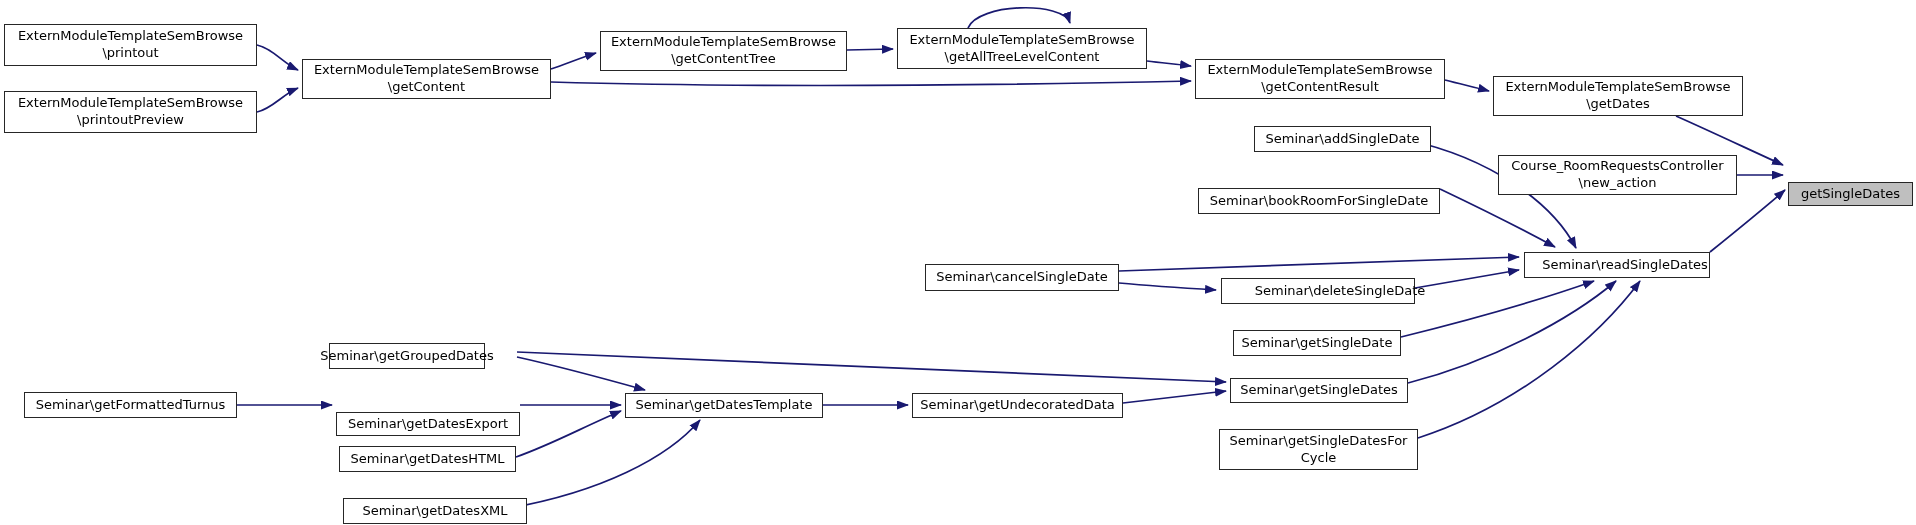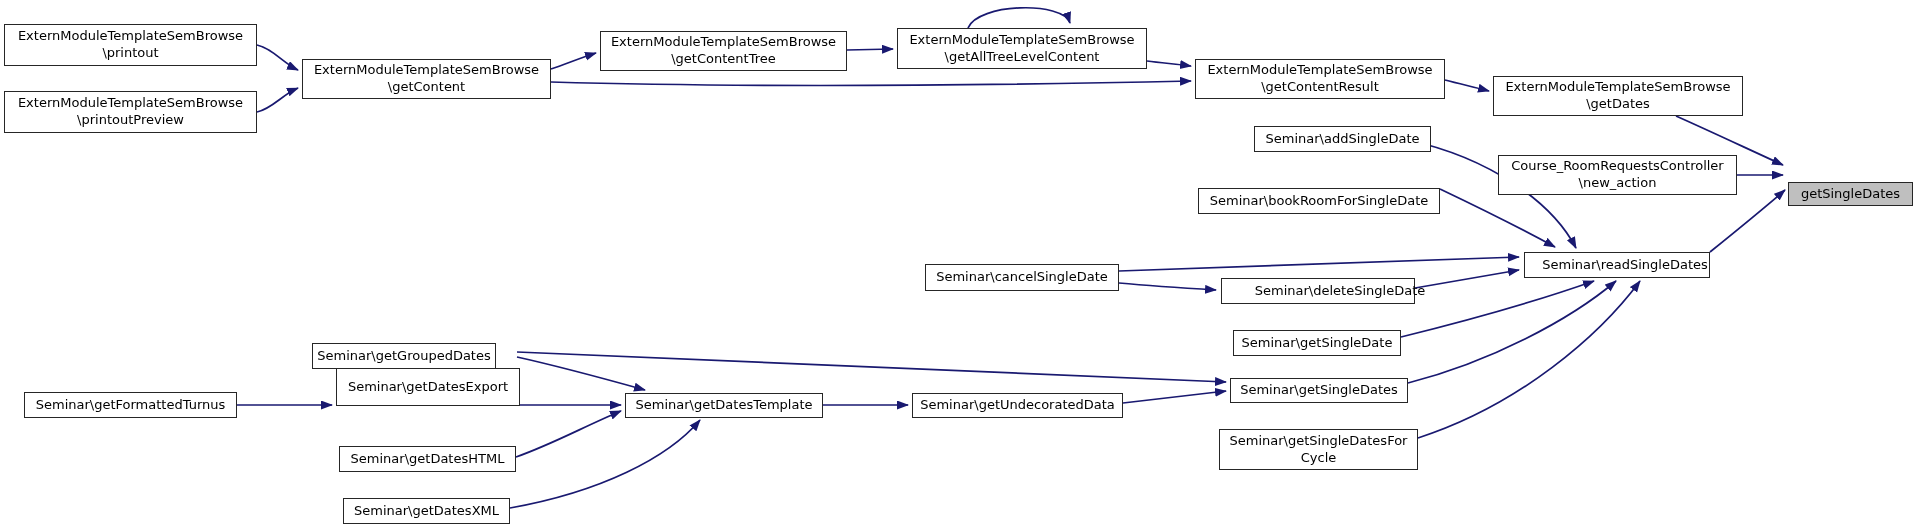--- a/index.html
+++ b/index.html
@@ -113,36 +113,36 @@
       </div>
       <div class="node" style="left: 925px; top: 264px; width: 194px; height: 27px;">
         <span>Seminar\cancelSingleDate</span>
       </div>
       <div class="node" style="left: 1221px; top: 278px; width: 194px; height: 26px; padding-left: 44px;">
         <span>Seminar\deleteSingleDate</span>
       </div>
       <div class="node" style="left: 1233px; top: 330px; width: 168px; height: 26px;">
         <span>Seminar\getSingleDate</span>
       </div>
-      <div class="node" style="left: 312px; top: 343px; width: 184px; height: 26px;">
+      <div class="node" style="left: 329px; top: 343px; width: 156px; height: 26px;">
         <span>Seminar\getGroupedDates</span>
       </div>
       <div class="node" style="left: 24px; top: 392px; width: 213px; height: 26px;">
         <span>Seminar\getFormattedTurnus</span>
       </div>
-      <div class="node" style="left: 336px; top: 368px; width: 184px; height: 38px;">
+      <div class="node" style="left: 336px; top: 412px; width: 184px; height: 24px;">
         <span>Seminar\getDatesExport</span>
       </div>
       <div class="node" style="left: 625px; top: 393px; width: 198px; height: 25px;">
         <span>Seminar\getDatesTemplate</span>
       </div>
       <div class="node" style="left: 339px; top: 446px; width: 177px; height: 26px;">
         <span>Seminar\getDatesHTML</span>
       </div>
-      <div class="node" style="left: 343px; top: 498px; width: 167px; height: 26px;">
+      <div class="node" style="left: 343px; top: 498px; width: 184px; height: 26px;">
         <span>Seminar\getDatesXML</span>
       </div>
       <div class="node" style="left: 912px; top: 393px; width: 211px; height: 25px;">
         <span>Seminar\getUndecoratedData</span>
       </div>
       <div class="node" style="left: 1230px; top: 378px; width: 178px; height: 25px;">
         <span>Seminar\getSingleDates</span>
       </div>
       <div class="node" style="left: 1219px; top: 429px; width: 199px; height: 41px;">
         <span>Seminar\getSingleDatesFor</span>

